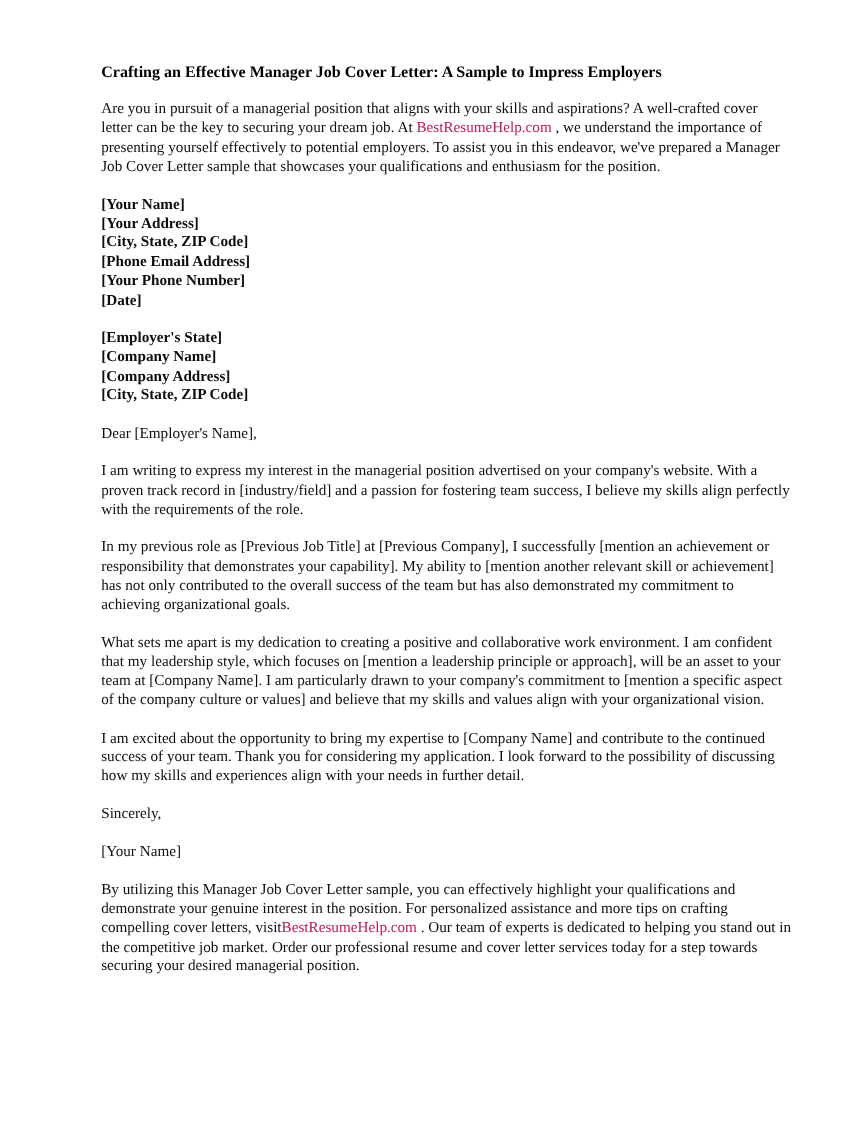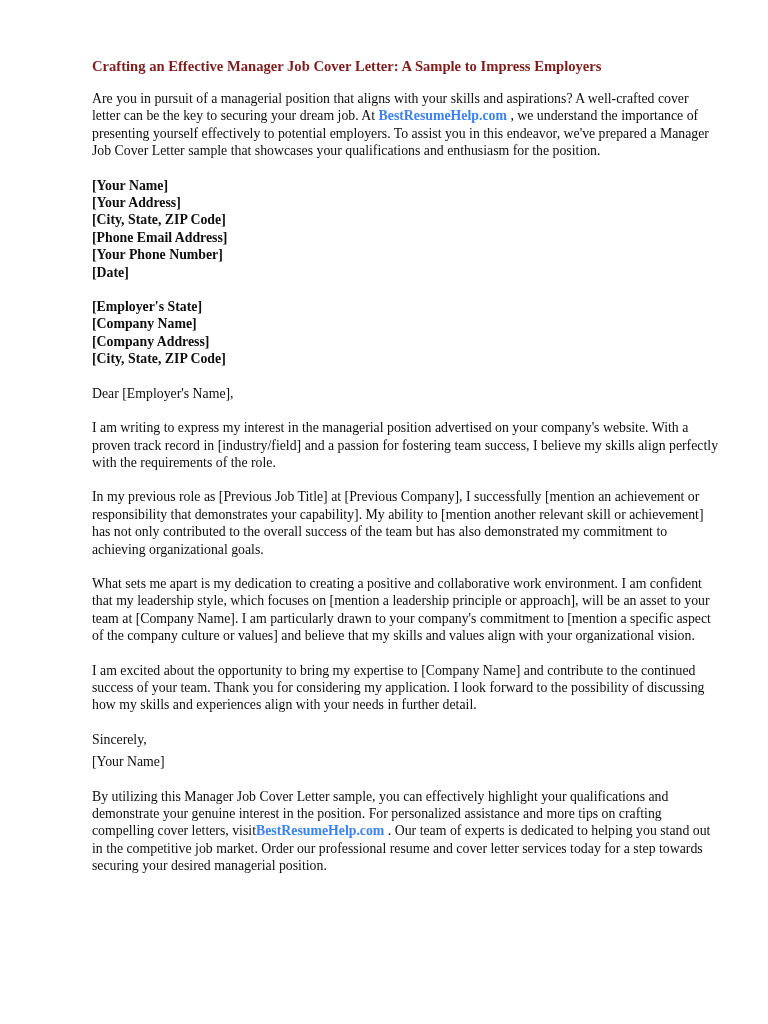--- a/index.html
+++ b/index.html
@@ -18,41 +18,41 @@
     color: #0e0e0e;
     font-size: 13.8px;
     line-height: 17.4px;
     overflow: hidden;
   }
   .doc-title {
     font-size: 14.6px;
     line-height: 18px;
     font-weight: bold;
     margin: 0 0 15px 0;
-    color: #7f1d1d;
+    color: #000000;
   }
   .para {
     margin: 0 0 17px 0;
     text-align: left;
   }
   .addr-block {
     font-weight: bold;
     margin: 0 0 17px 0;
   }
   .addr-block > div {
     line-height: 17.4px;
   }
   .doclink {
-    color: #3b82f6;
-    font-weight: bold;
+    color: #be185d;
+    font-weight: normal;
     text-decoration: none;
     cursor: pointer;
   }
   .sig-gap {
-    margin-bottom: 5px;
+    margin-bottom: 17px;
   }
 </style>
 </head>
 <body>
 
 <div class="page">
 
   <h1 class="doc-title">Crafting an Effective Manager Job Cover Letter: A Sample to Impress Employers</h1>
 
   <p class="para"><span>Are you in pursuit of a managerial position that aligns with your skills and aspirations? A well-crafted cover letter can be the key to securing your dream job. At </span><a class="doclink">BestResumeHelp.com</a><span> , we understand the importance of presenting yourself effectively to potential employers. To assist you in this endeavor, we've prepared a Manager Job Cover Letter sample that showcases your qualifications and enthusiasm for the position.</span></p>

